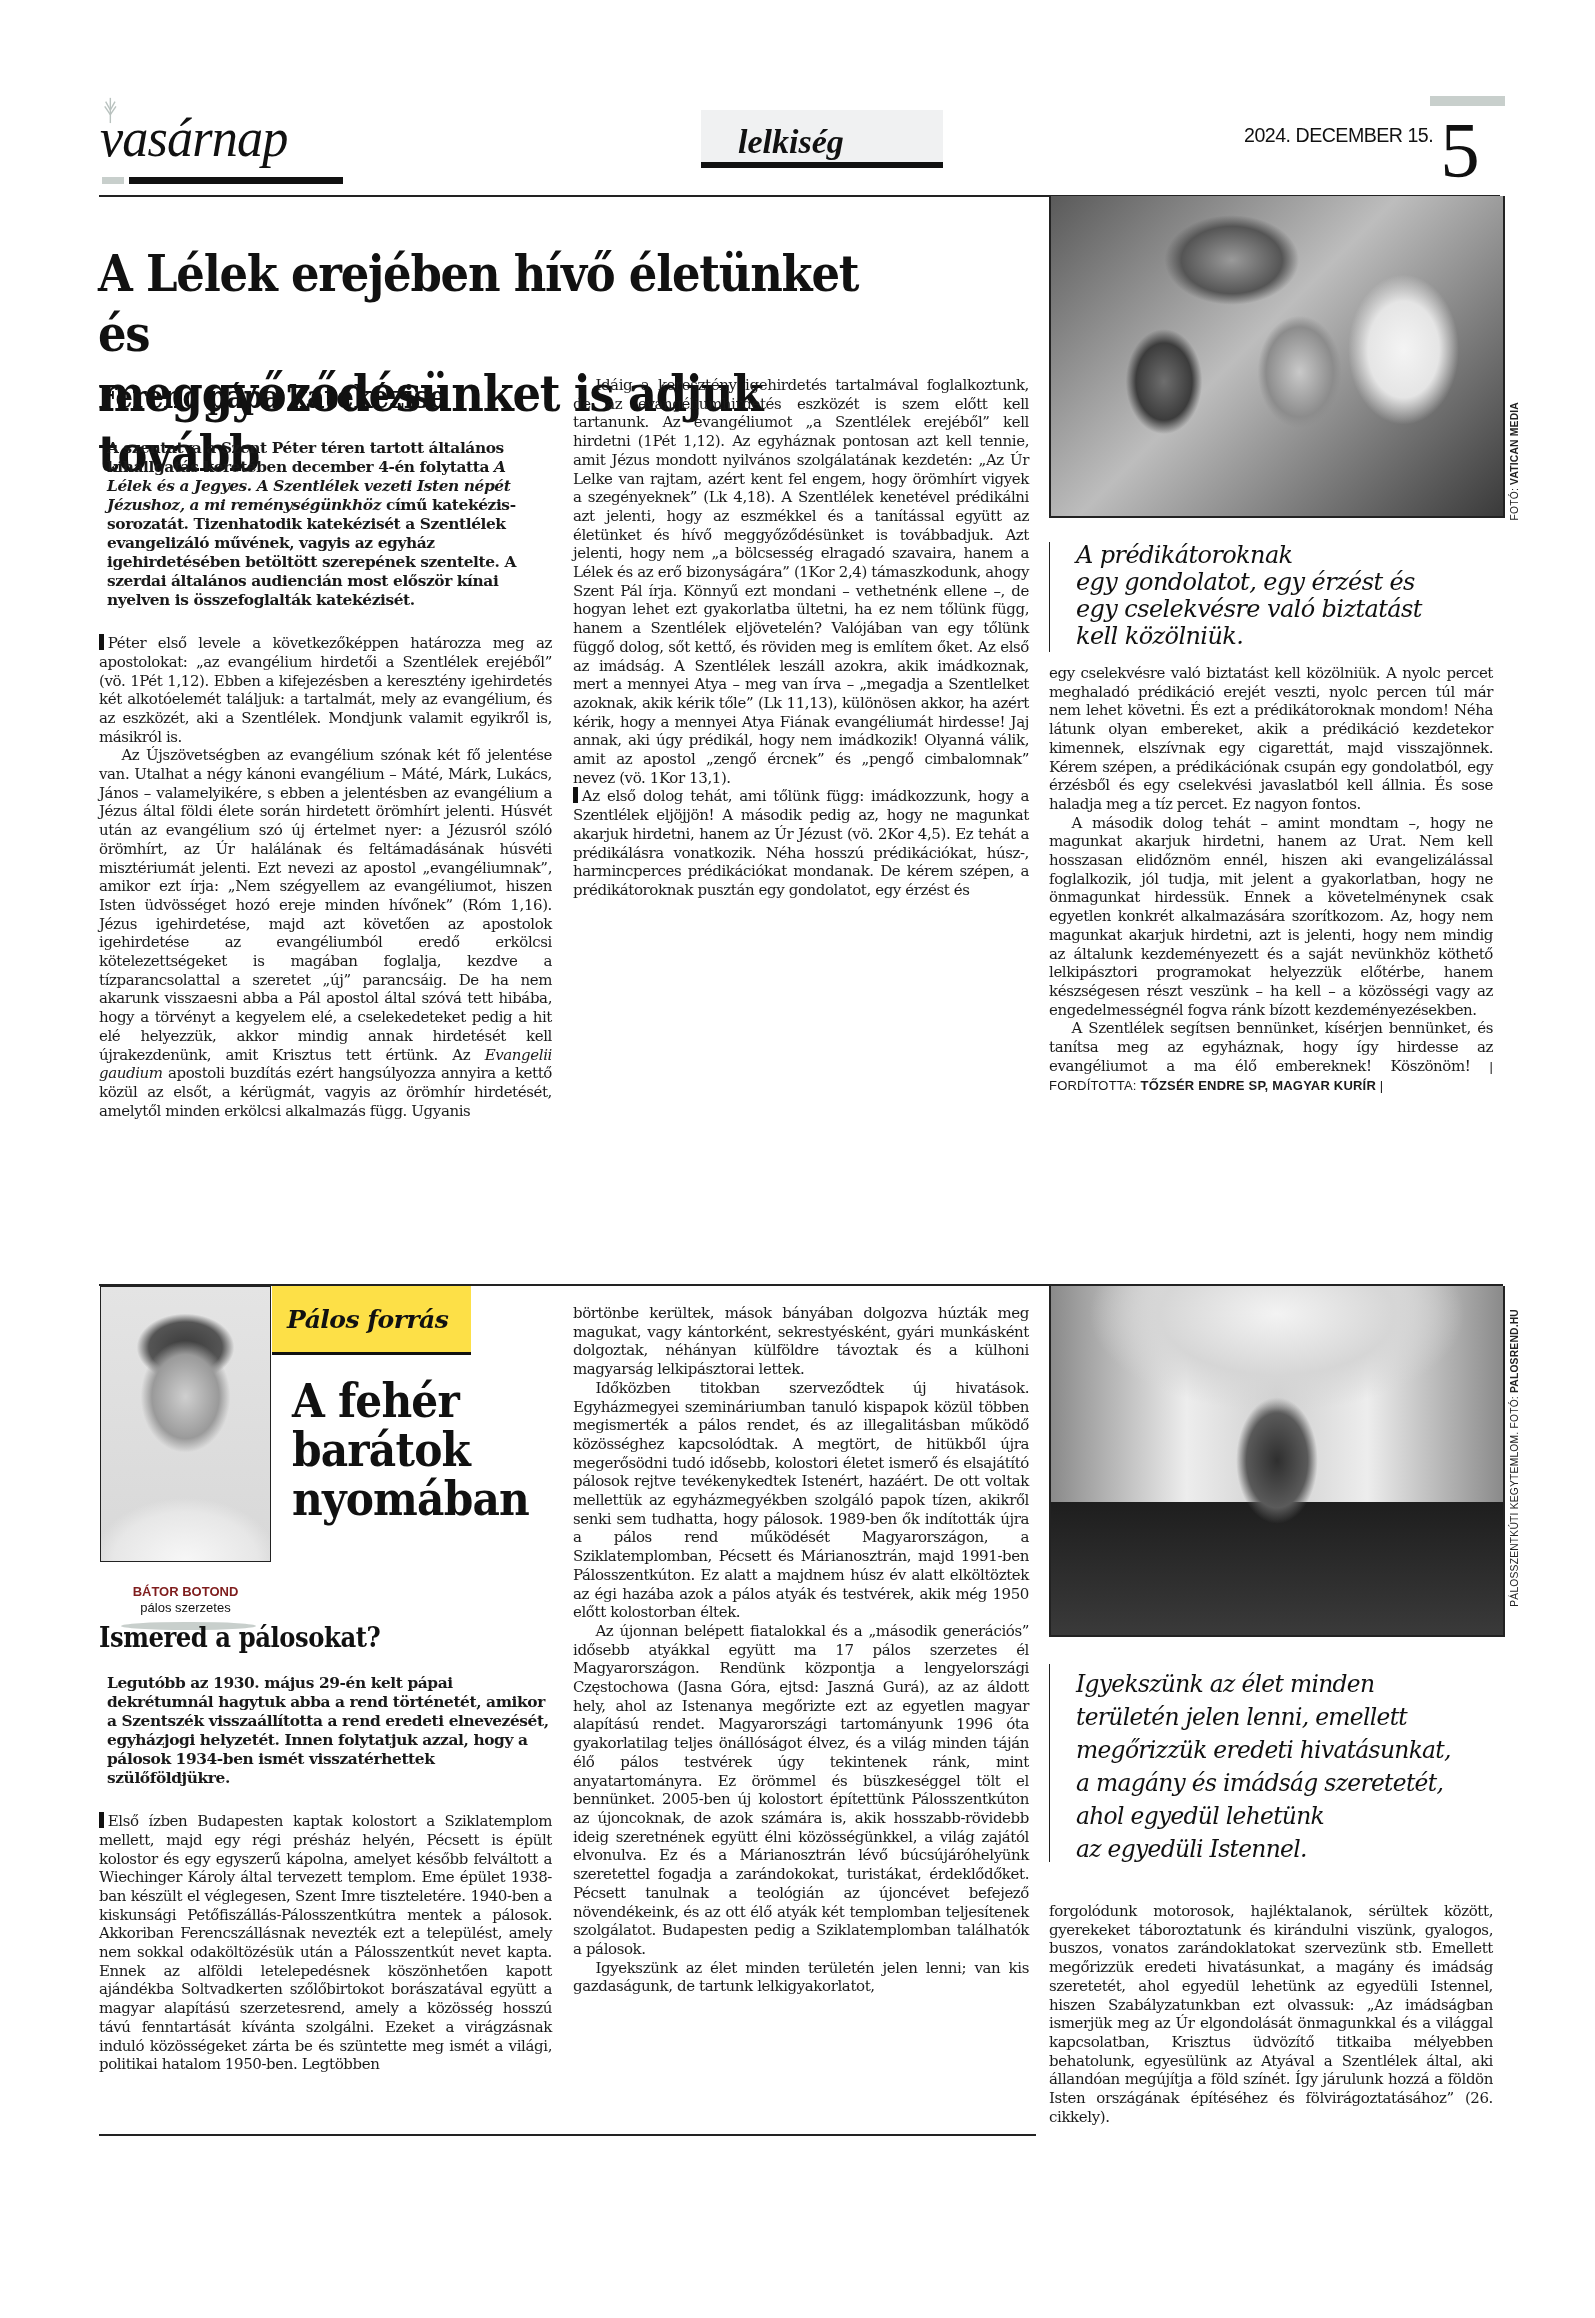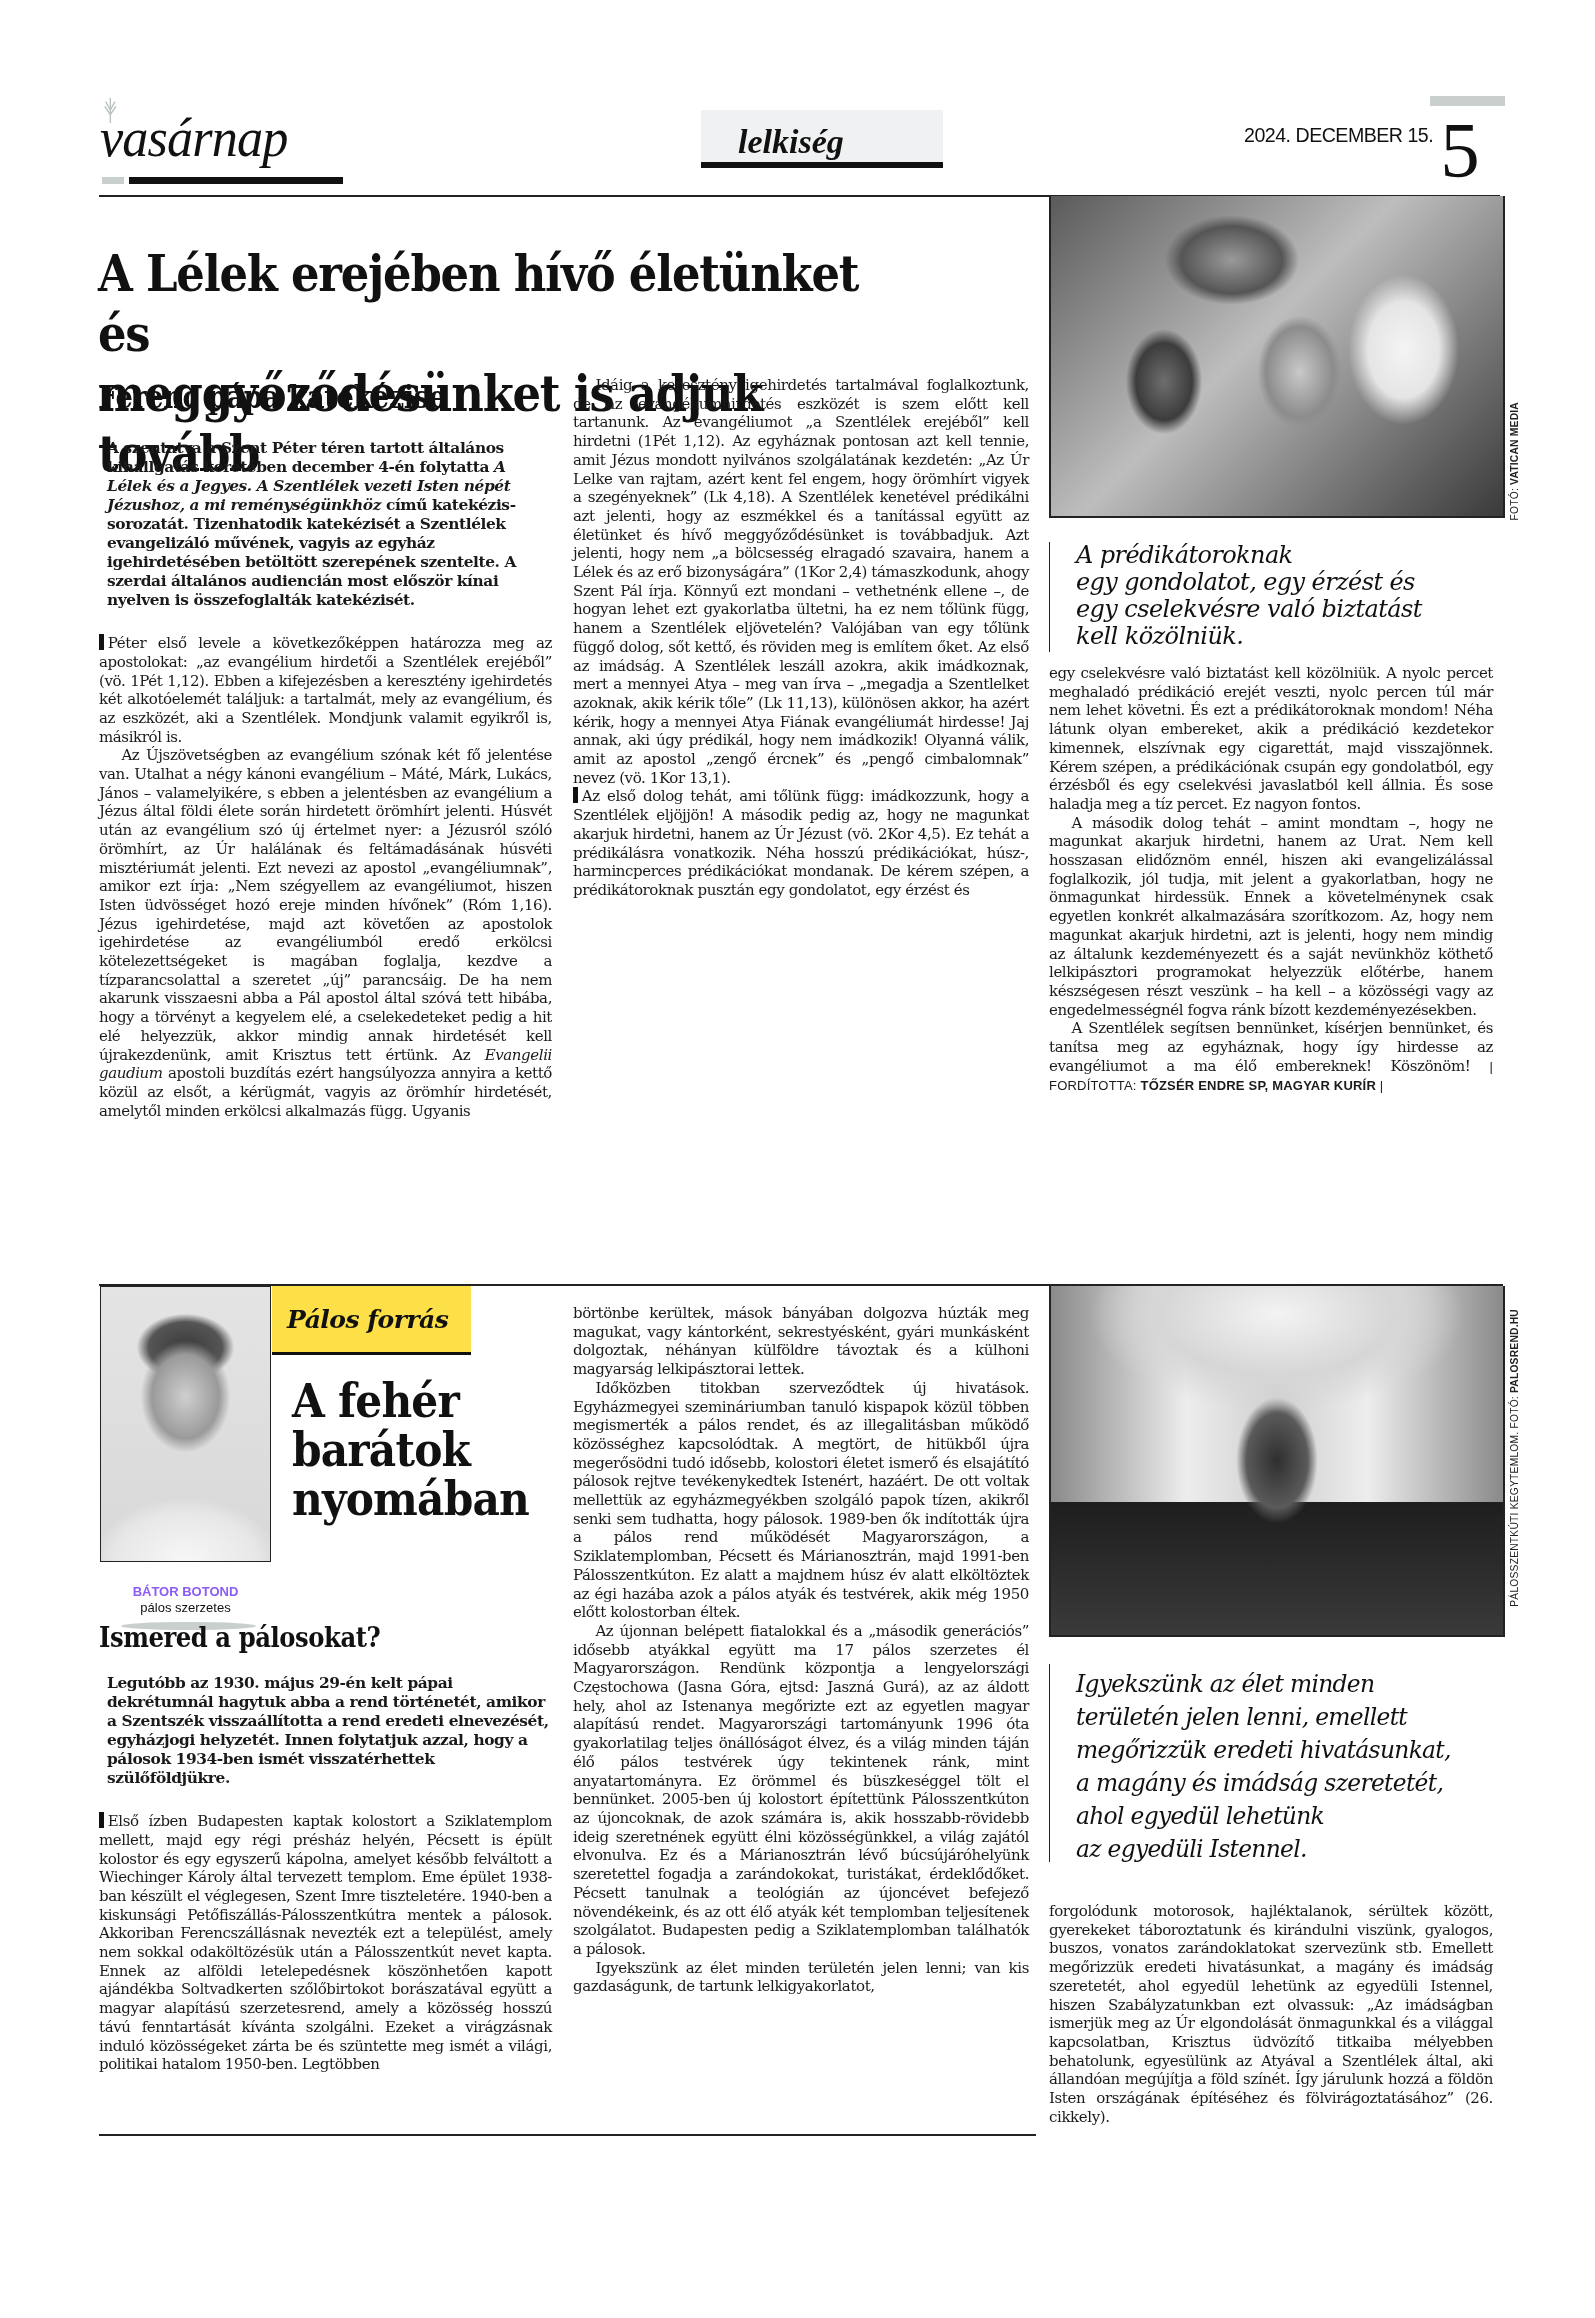--- a/index.html
+++ b/index.html
@@ -63,21 +63,21 @@
   .mid-rule { left: 99px; top: 1284px; width: 1404px; height: 1.9px; background:#222; }
 
   
   .portrait { left: 100px; top: 1286px; width: 171px; height: 276px; border: 1.9px solid #222;
     background:
       radial-gradient(ellipse 56px 70px at 50% 40%, #cfcfcf 0%, #9a9a9a 60%, rgba(0,0,0,0) 80%),
       radial-gradient(ellipse 61px 42px at 50% 22%, #3a3a3a 0%, #555 60%, rgba(0,0,0,0) 80%),
       radial-gradient(ellipse 103px 70px at 50% 100%, #f7f7f7 0%, #e7e7e7 70%, rgba(0,0,0,0) 90%),
       linear-gradient(#e4e4e4, #d8d8d8);
   }
-  .author-name { left: 100px; top: 1584px; width: 171px; text-align: center; font-family: "Liberation Sans", sans-serif; font-weight: bold; font-size: 13px; line-height: 15px; color:#8b5cf6; }
+  .author-name { left: 100px; top: 1584px; width: 171px; text-align: center; font-family: "Liberation Sans", sans-serif; font-weight: bold; font-size: 13px; line-height: 15px; color:#7f1d1d; }
   .author-role { left: 100px; top: 1600px; width: 171px; text-align: center; font-family: "Liberation Sans", sans-serif; font-size: 13px; line-height: 15px; color:#111; }
   .author-ellipse { left: 121px; top: 1622px; width: 135px; height: 8.4px; border-radius: 50%; background:#c8cfcc; }
   .column-tab { left: 272px; top: 1286px; width: 199px; height: 69px; background:#fde047; border-bottom: 3.3px solid #111; }
   .column-tab span { position:absolute; left: 15px; top: 18.7px; font-family: "DejaVu Serif", serif; font-style: italic; font-weight: bold; font-size: 25px; color:#111; letter-spacing: -0.5px; }
   .column-title { left: 292px; top: 1376px; width: 262px; font-family: "DejaVu Serif", serif; font-weight: bold; font-size: 47px; line-height: 49px; letter-spacing: -0.9px; color:#111; transform: scaleX(0.9); transform-origin: left top; }
   .kicker2 { left: 99px; top: 1622px; font-family: "DejaVu Serif", serif; font-weight: bold; font-size: 27px; letter-spacing: -0.5px; transform: scaleX(0.9); transform-origin: left top; }
 
   .c4 { left: 99px; top: 1674px; width: 453px; }
   .c5 { left: 573px; top: 1304px; width: 456px; }
   .c6 { left: 1049px; top: 1902px; width: 444px; }

